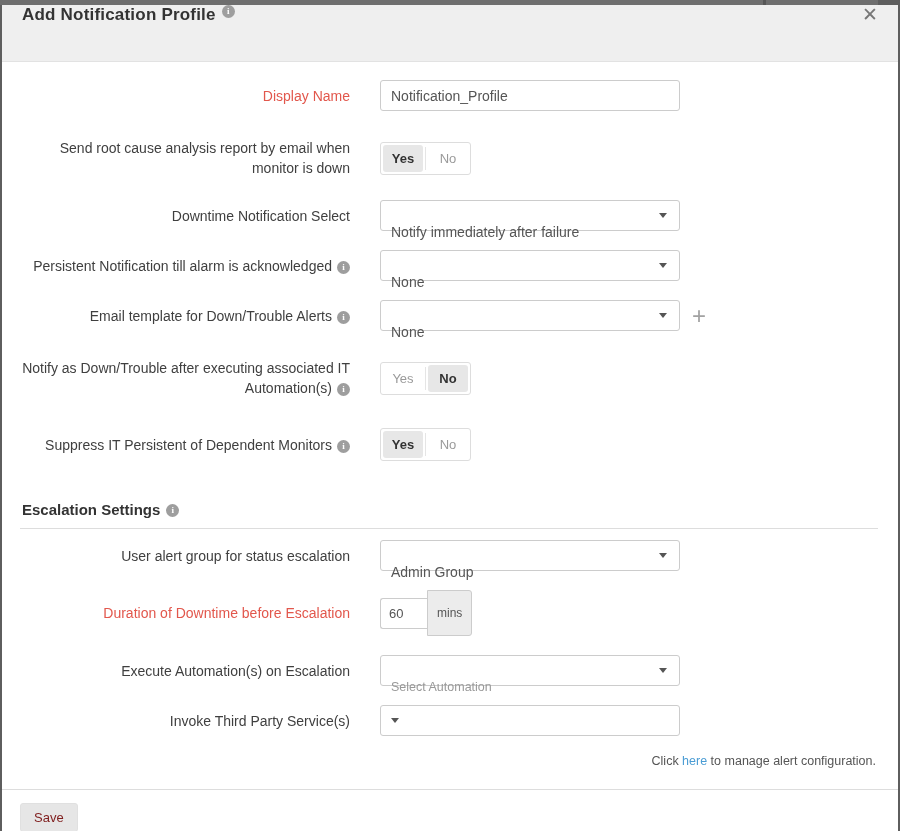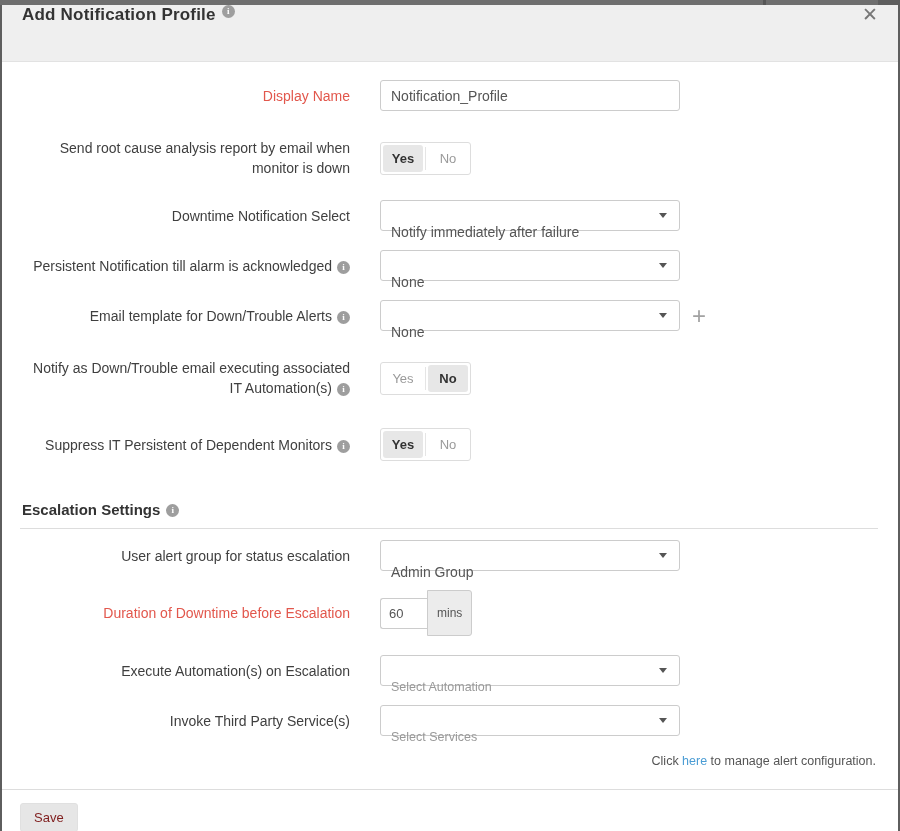--- a/index.html
+++ b/index.html
@@ -286,21 +286,21 @@
       <div class="ctl">
         <div class="select">
           <span class="sel-text">None</span>
           <span class="caret"></span>
         </div>
         <span class="plus-icon">+</span>
       </div>
     </div>
 
     <div class="row mb30">
-      <div class="lbl"><span>Notify as Down/Trouble email executing associated IT Automation(s)</span><span class="info-icon">i</span></div>
+      <div class="lbl"><span>Notify as Down/Trouble after executing associated IT Automation(s)</span><span class="info-icon">i</span></div>
       <div class="ctl">
         <div class="toggle">
           <div class="opt">Yes</div>
           <div class="sep"></div>
           <div class="opt active">No</div>
         </div>
       </div>
     </div>
 
     <div class="row mb40">
@@ -343,21 +343,20 @@
           <span class="sel-text placeholder">Select Automation</span>
           <span class="caret"></span>
         </div>
       </div>
     </div>
 
     <div class="row">
       <div class="lbl"><span>Invoke Third Party Service(s)</span></div>
       <div class="ctl">
         <div class="select">
-          <span class="sel-text placeholder">Select Services</span>
           <span class="caret"></span>
         </div>
       </div>
     </div>
 
     <div class="note">
       <span>Click </span><a>here</a><span> to manage alert configuration.</span>
     </div>
 
   </div>

